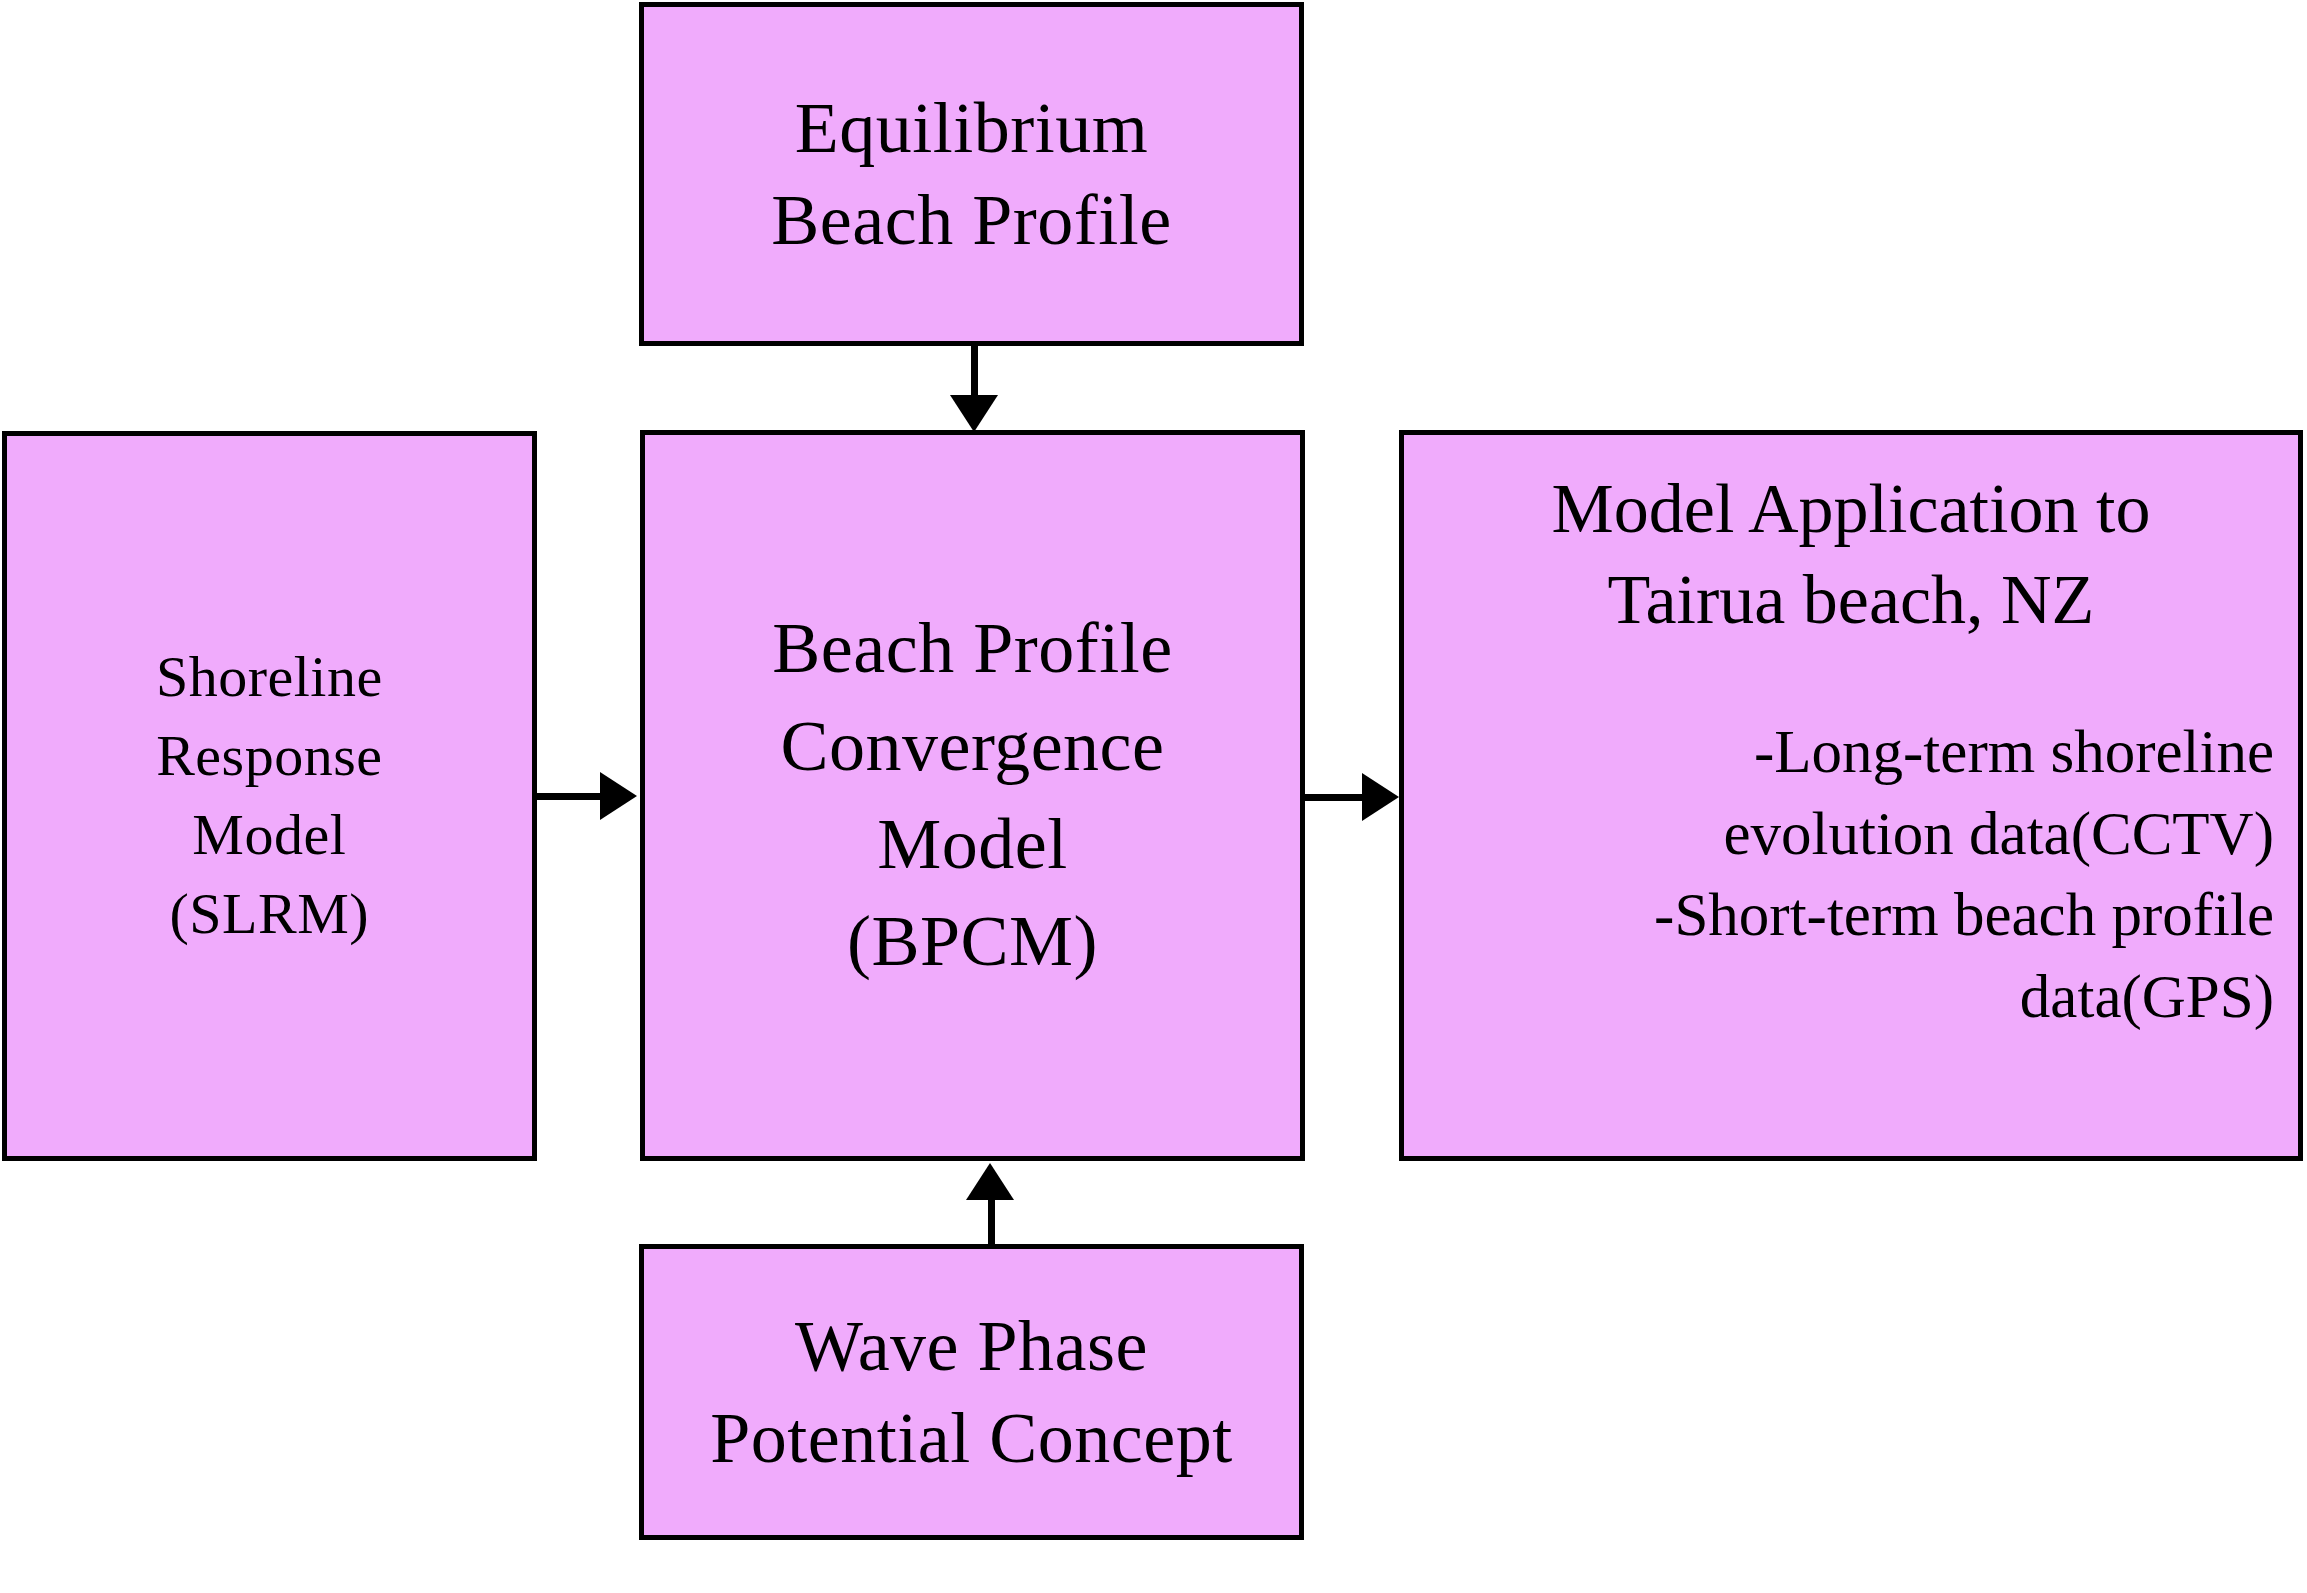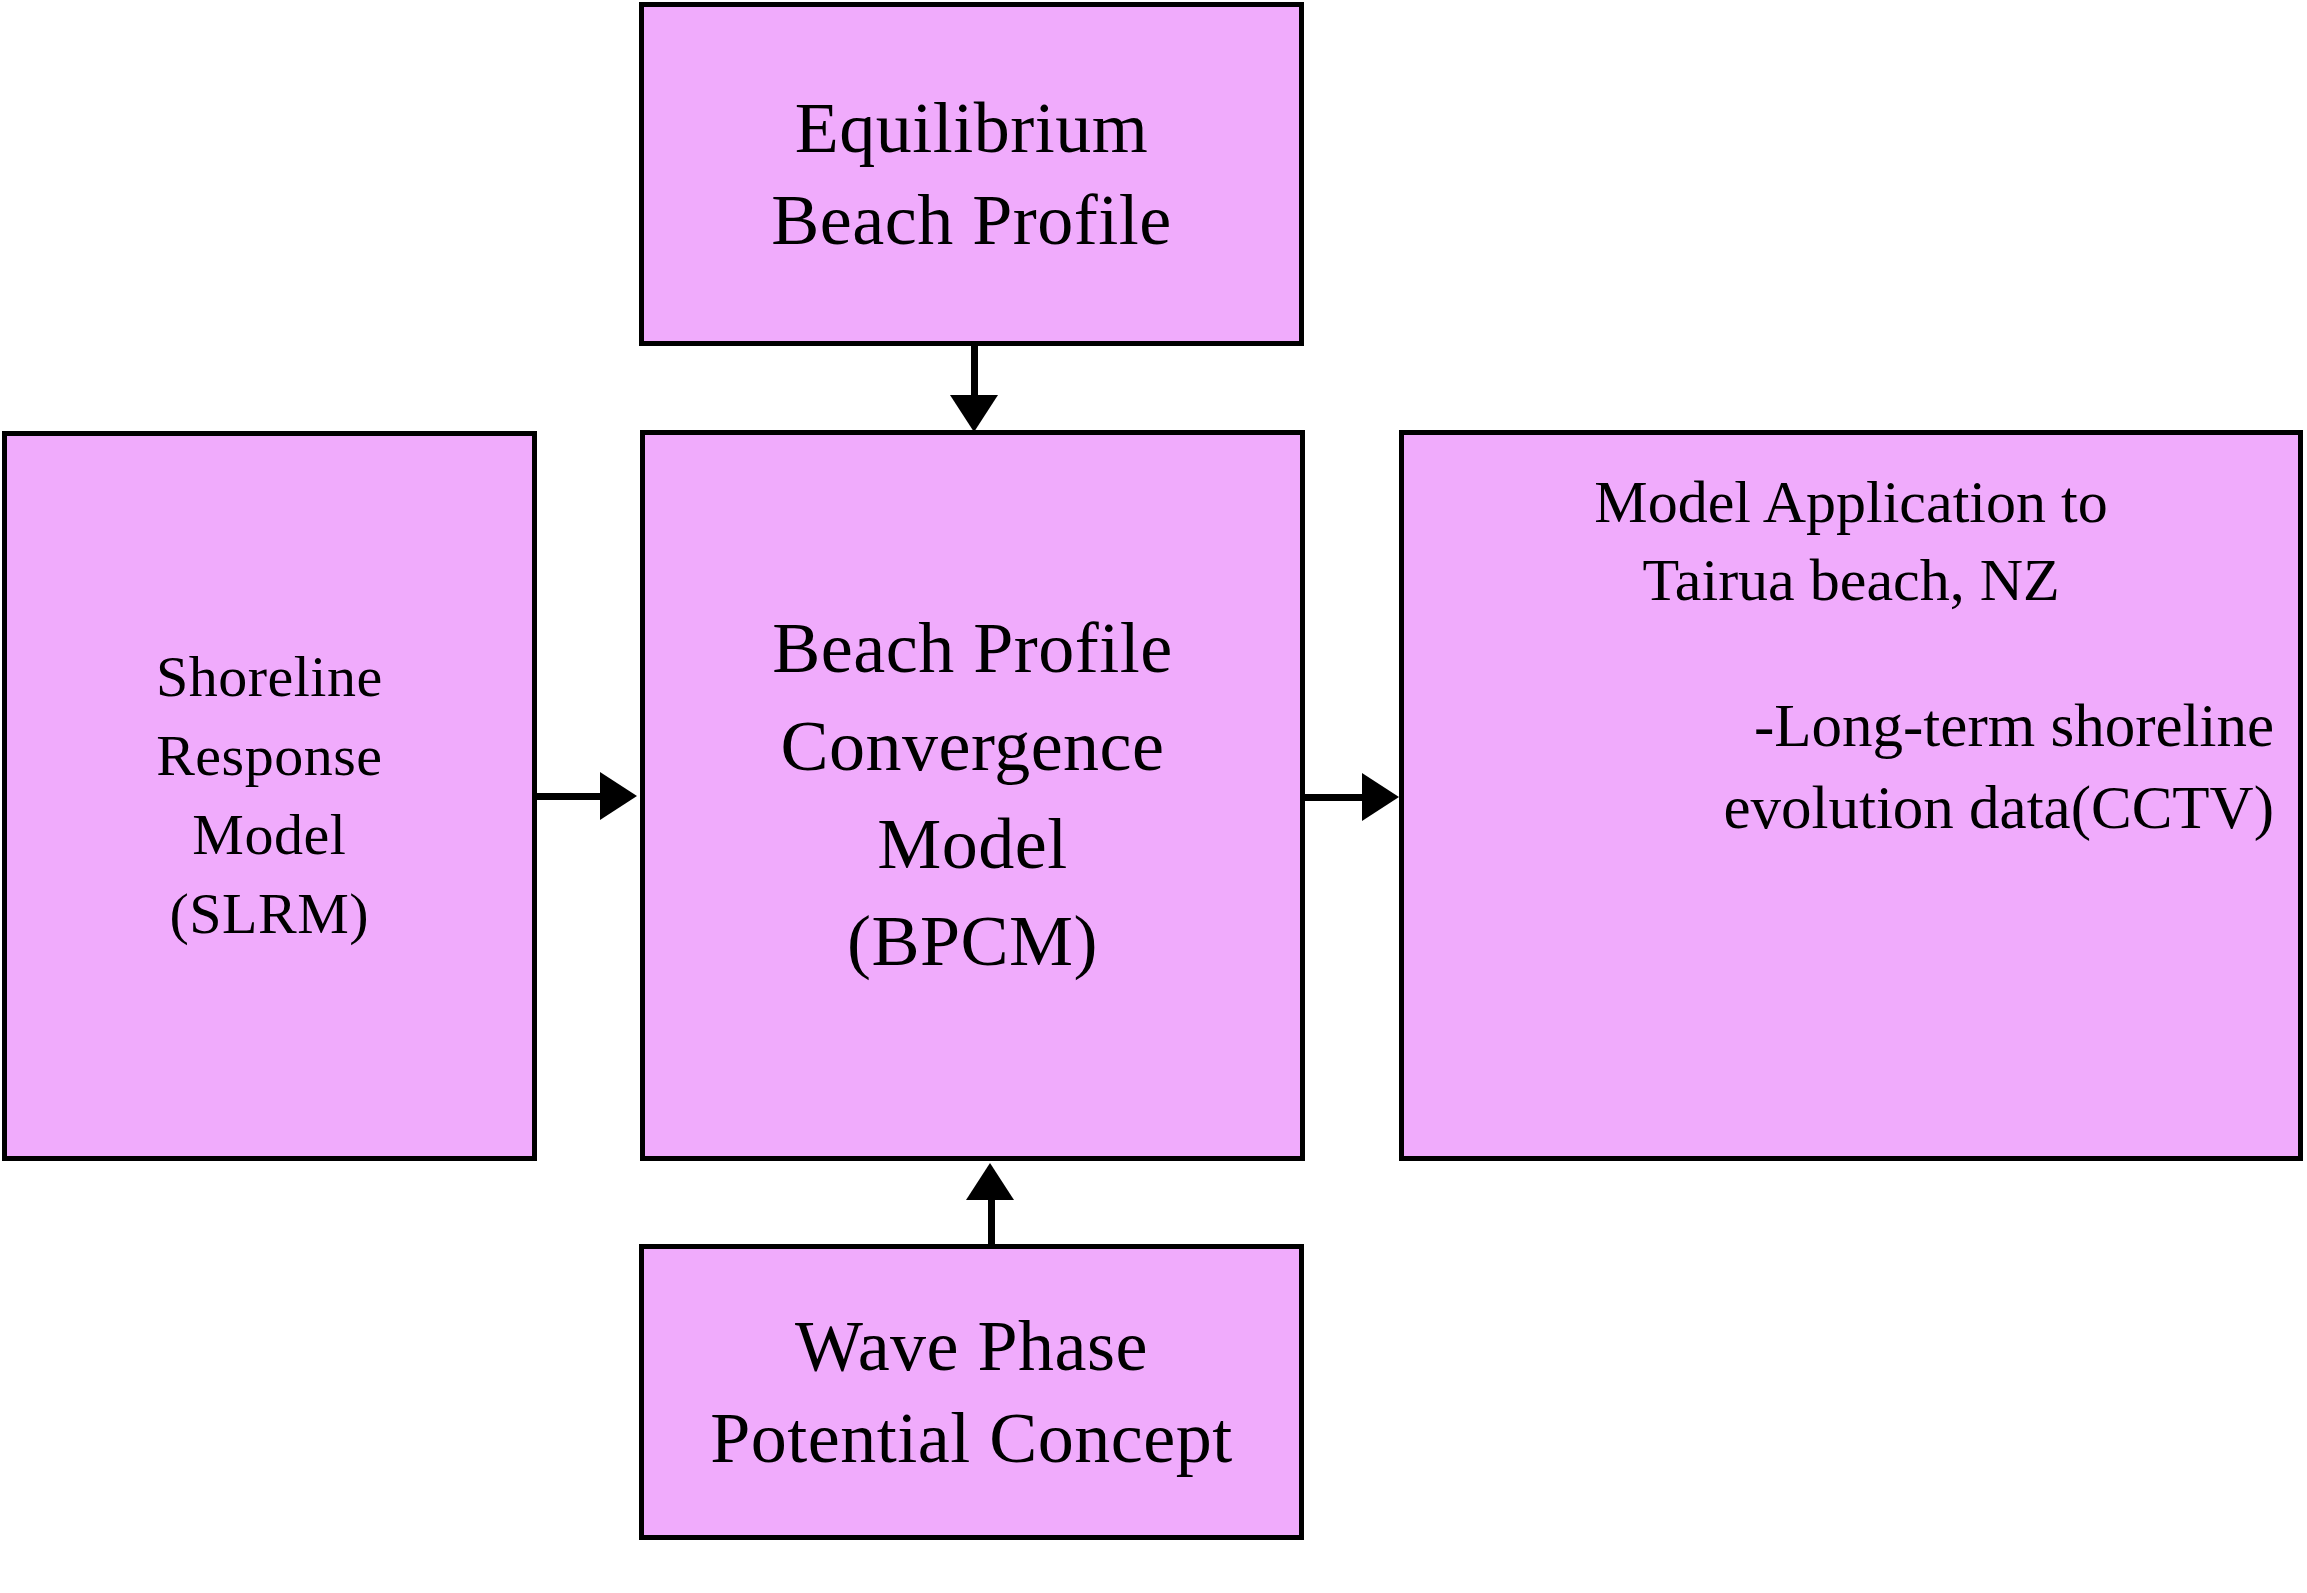--- a/index.html
+++ b/index.html
@@ -51,21 +51,21 @@
   #node-bpcm .node-text { font-size: 72px; line-height: 1.36; }
 
   #node-application {
     left: 1399px; top: 430px;  width: 904px; height: 731px;
     justify-content: flex-start;
     align-items: stretch;
     padding: 28px 24px 0 24px;
   }
   #node-application .app-title {
     text-align: center;
-    font-size: 60px;
+    font-size: 70px;
     line-height: 1.30;
     white-space: pre-line;
     margin: 0 0 66px 0;
   }
   #node-application .app-bullets {
     text-align: right;
     font-size: 61px;
     line-height: 1.34;
     padding-left: 9.2px;
   }
@@ -142,20 +142,22 @@
 Model
 (BPCM)</div>
   </div>
 
   <div class="node" id="node-application">
     <div class="app-title">Model Application to
 Tairua beach, NZ</div>
     <div class="app-bullets">
       <div class="app-bullet">-Long-term  shoreline
  evolution  data(CCTV)</div>
+      <div class="app-bullet">-Short-term  beach profile
+ data(GPS)</div>
     </div>
   </div>
 
   <div class="node" id="node-wave">
     <div class="node-text">Wave Phase
 Potential Concept</div>
   </div>
 
   <div class="conn conn-line-v" id="conn-equilibrium-bpcm-line"></div>
   <div class="arrowhead arrow-down" id="conn-equilibrium-bpcm-head"></div>

